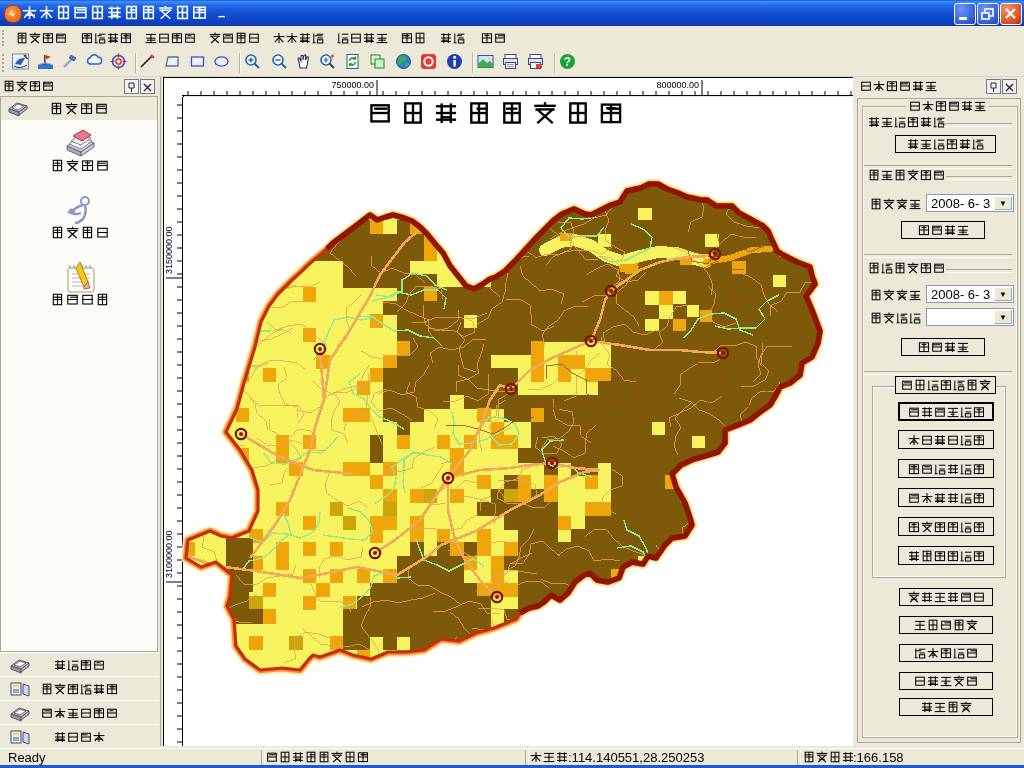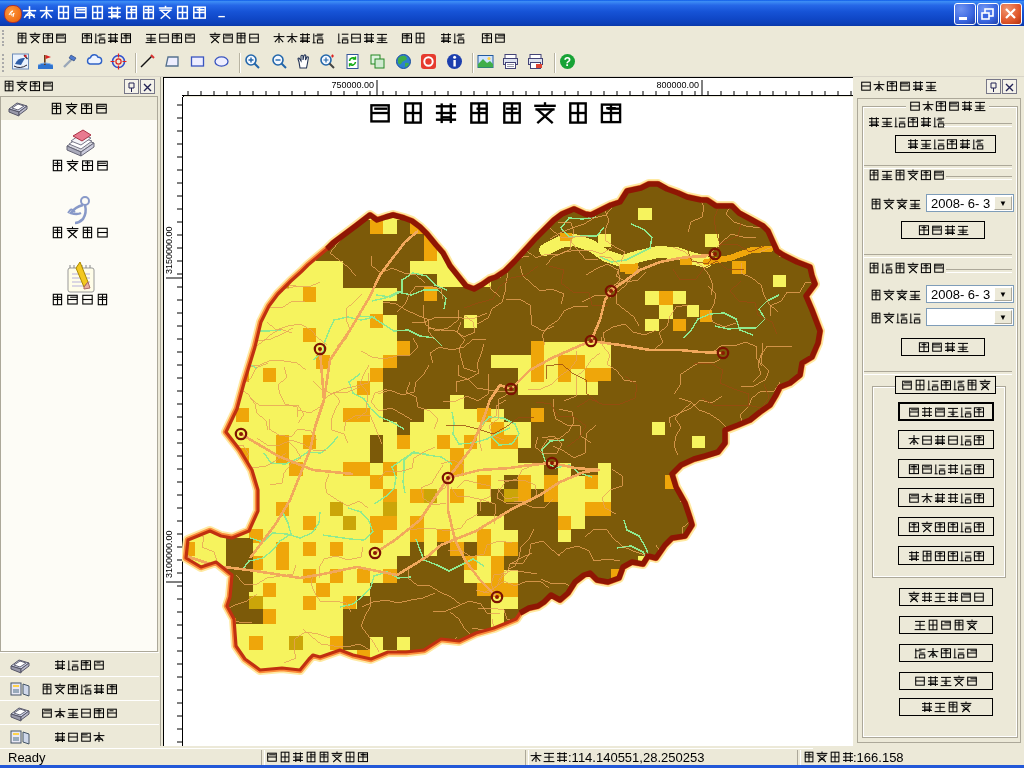--- a/index.html
+++ b/index.html
@@ -1879,21 +1879,21 @@
           <line x1="39.6" y1="2.4" x2="50.4" y2="2.4" stroke="#000" stroke-width="1.02"></line>
           <line x1="45.0" y1="0.6" x2="45.0" y2="2.4" stroke="#000" stroke-width="1.02"></line>
           <line x1="41.2" y1="4.2" x2="48.8" y2="11.0" stroke="#000" stroke-width="1.02"></line>
           <line x1="48.8" y1="4.2" x2="41.2" y2="11.0" stroke="#000" stroke-width="1.02"></line>
           <line x1="40.2" y1="4.2" x2="49.8" y2="4.2" stroke="#000" stroke-width="1.02"></line>
           <line x1="41.8" y1="8.2" x2="47.8" y2="8.2" stroke="#000" stroke-width="1.02"></line>
         </svg>
       </div>
     </div>
   </div>
-<div class="abs" style="left:0px;top:748px;width:813px;height:17px;background:#ECE9D8;border-top:1px solid #fff">
+<div class="abs" style="left:0px;top:748px;width:1024px;height:17px;background:#ECE9D8;border-top:1px solid #fff">
     <div class="abs" style="left:8px;top:1px;font-size:13px">Ready</div>
     <div class="abs" style="left:261px;top:1px;width:2px;height:15px;border-left:1px solid #ACA899;border-right:1px solid #fff"></div>
     <div class="abs" style="left:525px;top:1px;width:2px;height:15px;border-left:1px solid #ACA899;border-right:1px solid #fff"></div>
     <div class="abs" style="left:797px;top:1px;width:2px;height:15px;border-left:1px solid #ACA899;border-right:1px solid #fff"></div>
     <div class="abs" style="left:266px;top:2px"><svg width="103" height="12" viewBox="0 0 103 12" style="vertical-align:top">
         <rect x="1.7" y="2.2" width="8.6" height="8.0" fill="none" stroke="#000" stroke-width="1.02"></rect>
         <line x1="1.7" y1="6.0" x2="10.3" y2="6.0" stroke="#000" stroke-width="1.02"></line>
         <line x1="3.1" y1="3.8" x2="9.7" y2="3.8" stroke="#000" stroke-width="1.02"></line>
         <rect x="15.2" y="1.2" width="7.7" height="9.6" fill="none" stroke="#000" stroke-width="1.02"></rect>
         <line x1="15.2" y1="6.0" x2="22.8" y2="6.0" stroke="#000" stroke-width="1.02"></line>

